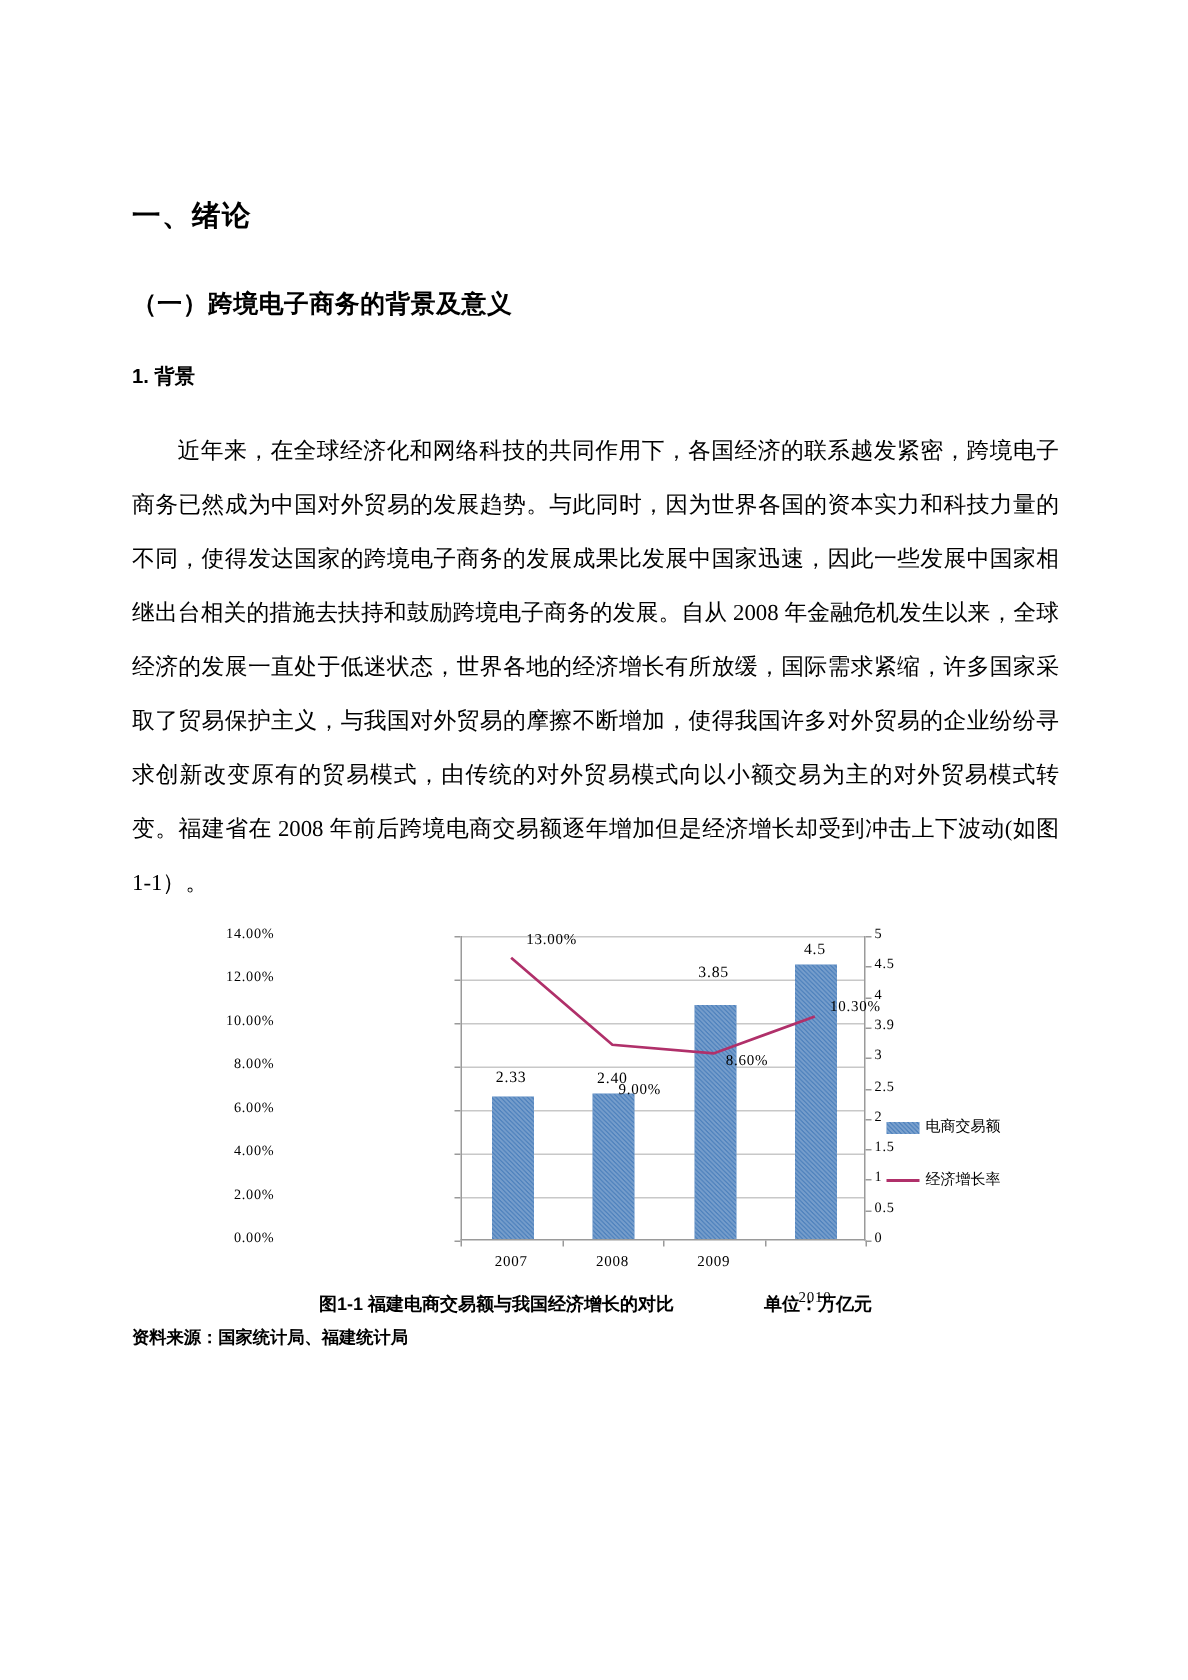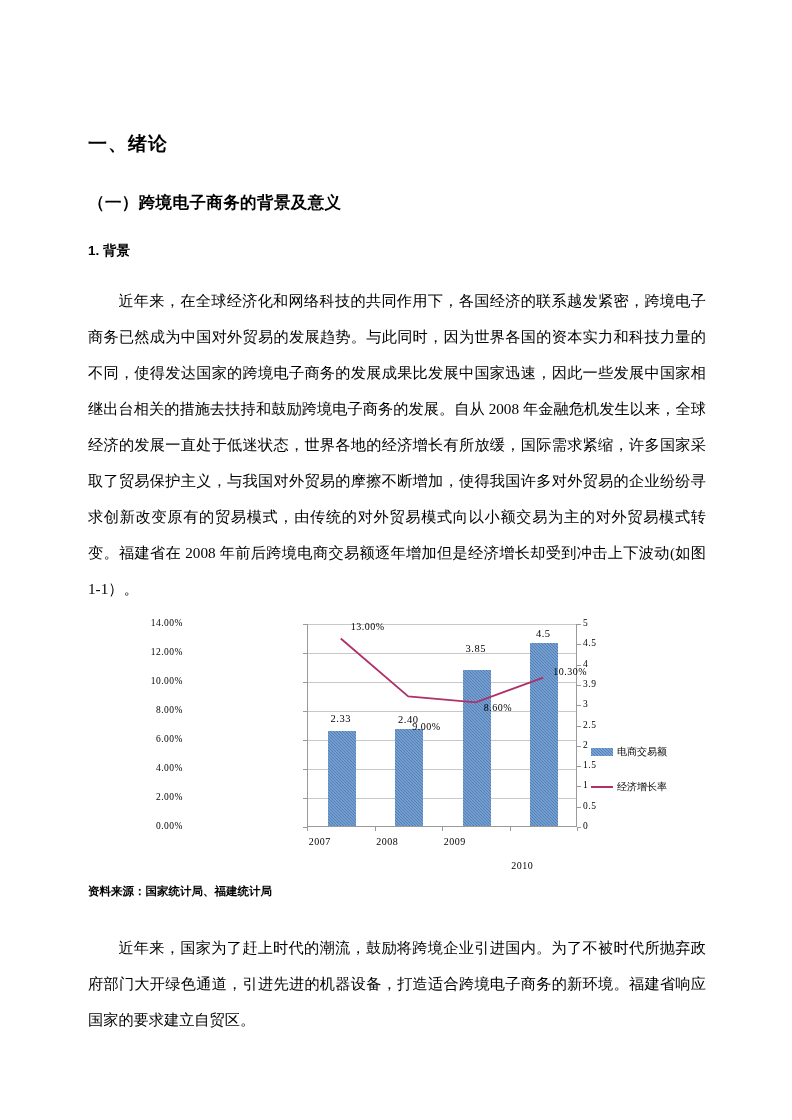--- a/index.html
+++ b/index.html
@@ -76,21 +76,21 @@
     border-top:1.2px solid #9a9a9a; left:146px;
   }
   .tickmark-r {
     position:absolute; width:4px; height:0;
     border-top:1.2px solid #9a9a9a; left:420px;
   }
 
   .xtick {
     position:absolute; top:228px;
     font-size:10px; letter-spacing:0.5px;
-    text-align:left; width:64px;
+    text-align:center; width:64px;
   }
   .xtickmark {
     position:absolute; top:219px; width:0; height:4px;
     border-left:1.2px solid #9a9a9a;
   }
 
   .bar {
     position:absolute; bottom:0;
     background-color:#4f82bd;
     background-image:
@@ -238,18 +238,21 @@
         <div class="xtick" style="left: 354.25px; margin-top: 24px;">2010</div>
         <div class="xtickmark" style="left: 352.5px;"></div>
         <div class="xtickmark" style="left: 420px;"></div>
         <div class="line-label" style="left: 193.75px; top: 12.5px;">13.00%</div>
         <div class="line-label" style="left: 255.25px; top: 84.5px; margin-top: 28px;">9.00%</div>
         <div class="line-label" style="left: 326.75px; top: 94.3px;">8.60%</div>
         <div class="line-label" style="left: 396.25px; top: 57.65px;">10.30%</div>
       </div>
   </div>
 
+  <div class="caption">
+    <span>图1-1  福建电商交易额与我国经济增长的对比</span>
+    <span class="caption-unit">单位：万亿元</span>
+  </div>
 
   <div class="source">资料来源：国家统计局、福建统计局</div>
 
-  <p class="para" id="para-2">近年来，国家为了赶上时代的潮流，鼓励将跨境企业引进国内。为了不被时代所抛弃政府部门大开绿色通道，引进先进的机器设备，打造适合跨境电子商务的新环境。福建省响应国家的要求建立自贸区。</p>
 
 </div>
 
 </body></html>

